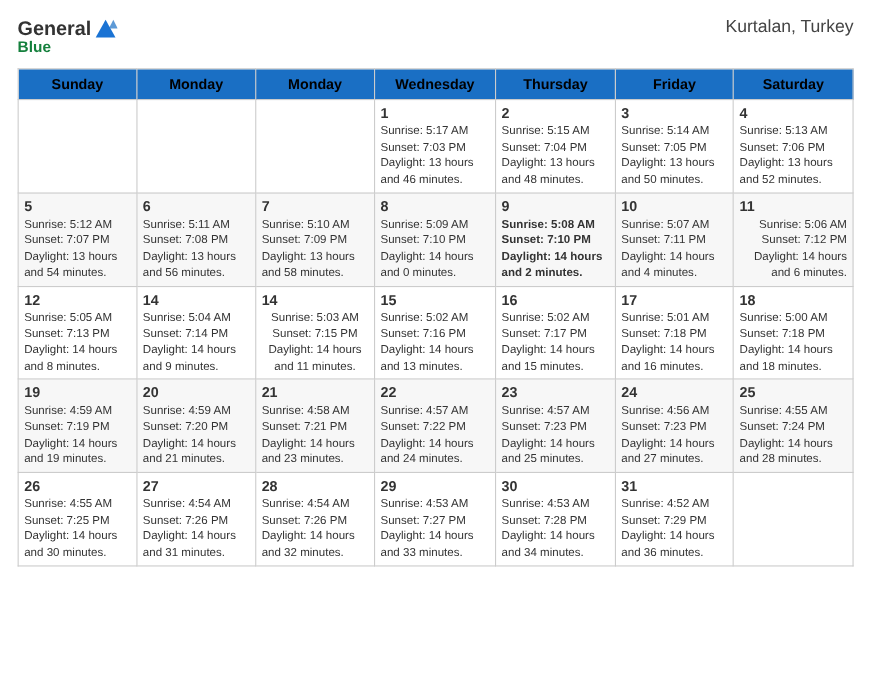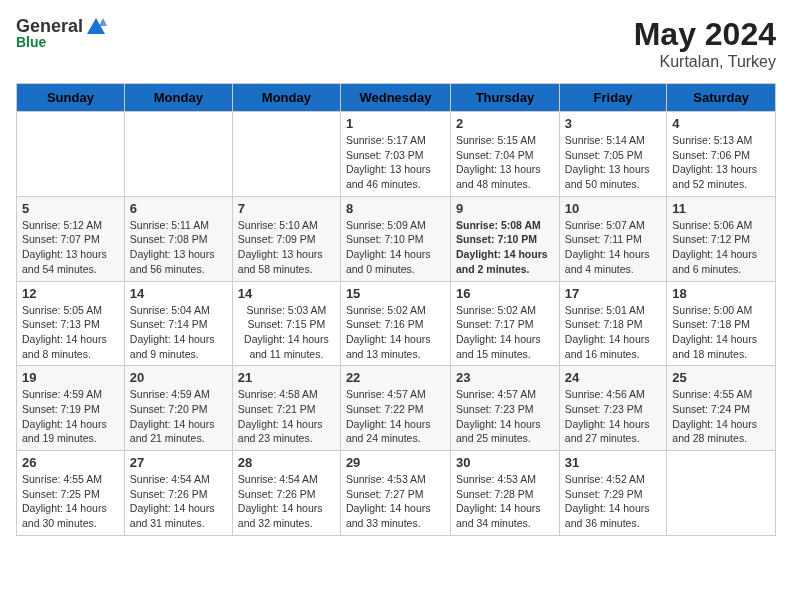--- a/index.html
+++ b/index.html
@@ -84,21 +84,20 @@
         <span style="font-size:18px;font-weight:bold;color:#333;">General</span>
         <svg width="22" height="22" viewBox="0 0 22 22" style="margin:0 2px;">
           <polygon points="11,2 20,18 2,18" fill="#1a73d4"></polygon>
           <polygon points="18,2 22,10 14,10" fill="#1a6fc4" opacity="0.7"></polygon>
         </svg>
       </div>
       <span style="font-size:14px;font-weight:bold;color:#15803d;margin-top:-4px;">Blue</span>
     </div>
   </div>
   <div class="title-block">
-    <div class="month-year">May 2024</div>
     <div class="location">Kurtalan, Turkey</div>
   </div>
 </div>
 
 <table class="calendar">
   <thead>
     <tr id="days-header">
     <th>Sunday</th>
         <th>Monday</th>
         <th>Monday</th>
@@ -180,21 +179,21 @@
         </td>
         <td>
           <span class="day-number">10</span>
           <div class="cell-info" style="white-space: pre-line;">Sunrise: 5:07 AM
 Sunset: 7:11 PM
 Daylight: 14 hours
 and 4 minutes.</div>
         </td>
         <td>
           <span class="day-number">11</span>
-          <div class="cell-info" style="white-space: pre-line;">Sunrise: 5:06 AM
+          <div class="cell-info" style="white-space: pre-line; text-align: right;">Sunrise: 5:06 AM
 Sunset: 7:12 PM
 Daylight: 14 hours
 and 6 minutes.</div>
         </td>
       </tr>
       <tr>
         <td>
           <span class="day-number">12</span>
           <div class="cell-info" style="white-space: pre-line;">Sunrise: 5:05 AM
 Sunset: 7:13 PM

